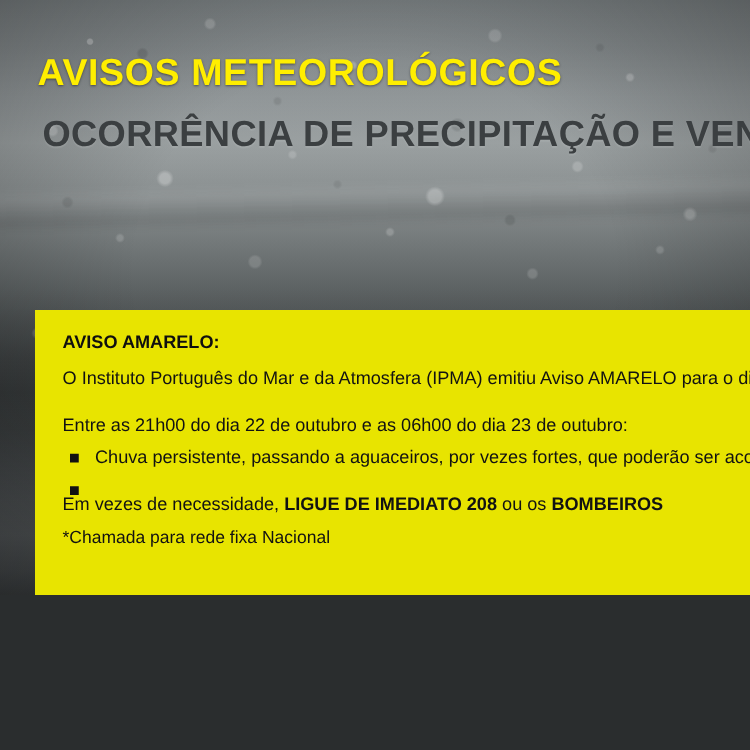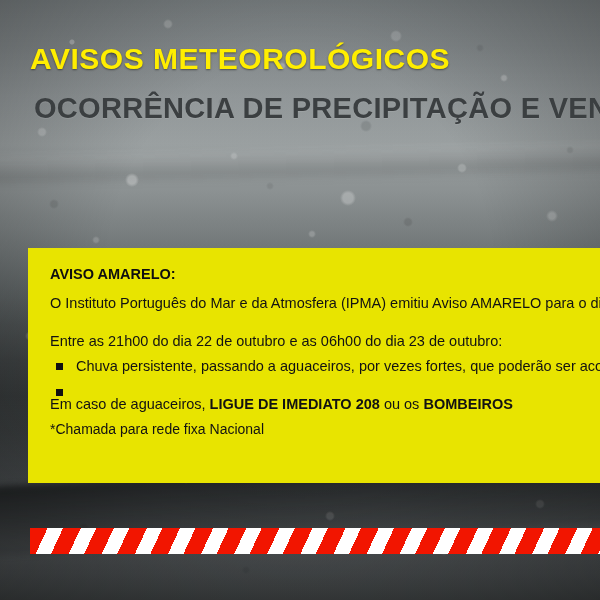--- a/index.html
+++ b/index.html
@@ -10,21 +10,21 @@
     width: 600px;
     height: 600px;
     overflow: hidden;
     font-family: "Liberation Sans", sans-serif;
     background: #2a2d2e;
   }
 
   #poster {
     position: relative;
     width: 600px;
-    height: 600px;
+    height: 476px;
     overflow: hidden;
   }
 
   
   .bg {
     position: absolute;
     inset: 0;
     background:
       linear-gradient(180deg, rgba(255,255,255,0.05) 0%, rgba(0,0,0,0.10) 100%),
       linear-gradient(180deg,
@@ -260,21 +260,21 @@
       <li>
         <span class="sq"></span>
         <span>Chuva persistente, passando a aguaceiros, por vezes fortes, que poderão ser acompanhados de trovoada</span>
       </li>
       <li>
         <span class="sq"></span>
       </li>
     </ul>
 
     <div class="panel-line panel-gap">
-      <span>Em caso de aguaceiros, </span><span class="strong">LIGUE DE IMEDIATO 208</span><span> ou os </span><span class="strong">BOMBEIROS</span>
+      <span>Em vezes de necessidade, </span><span class="strong">LIGUE DE IMEDIATO 208</span><span> ou os </span><span class="strong">BOMBEIROS</span>
     </div>
 
     <div class="footnote">*Chamada para rede fixa Nacional</div>
 
   </div>
 
   <div class="hazard"></div>
 
 </div>
 

